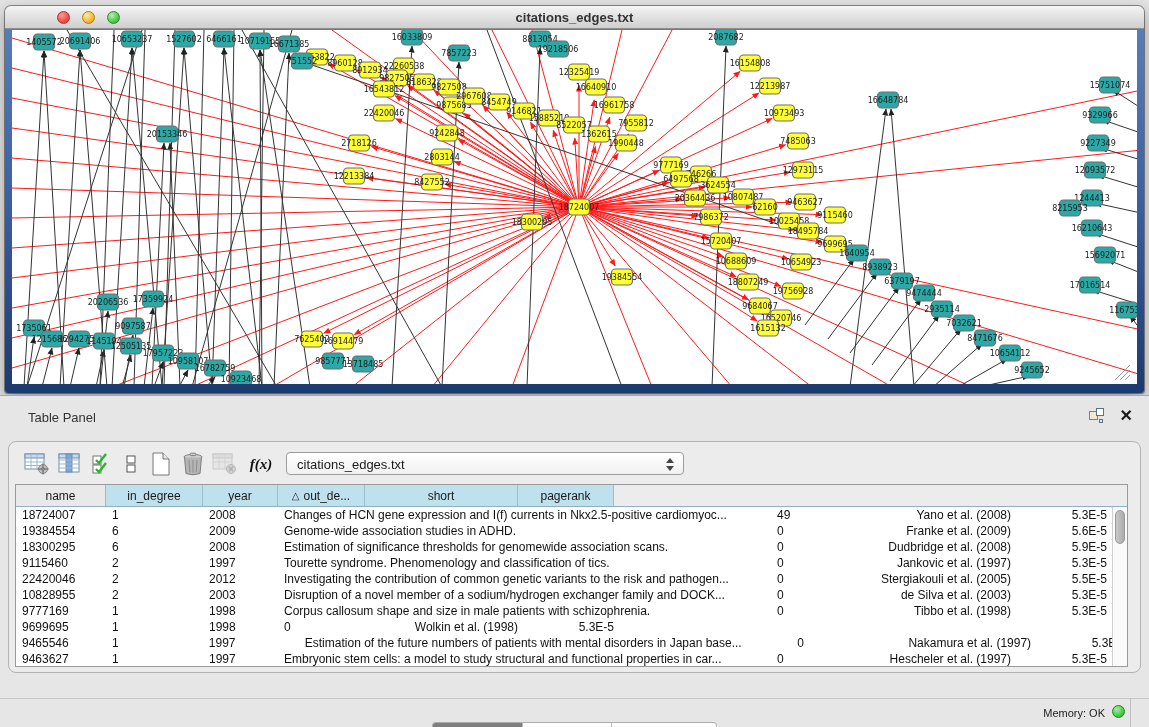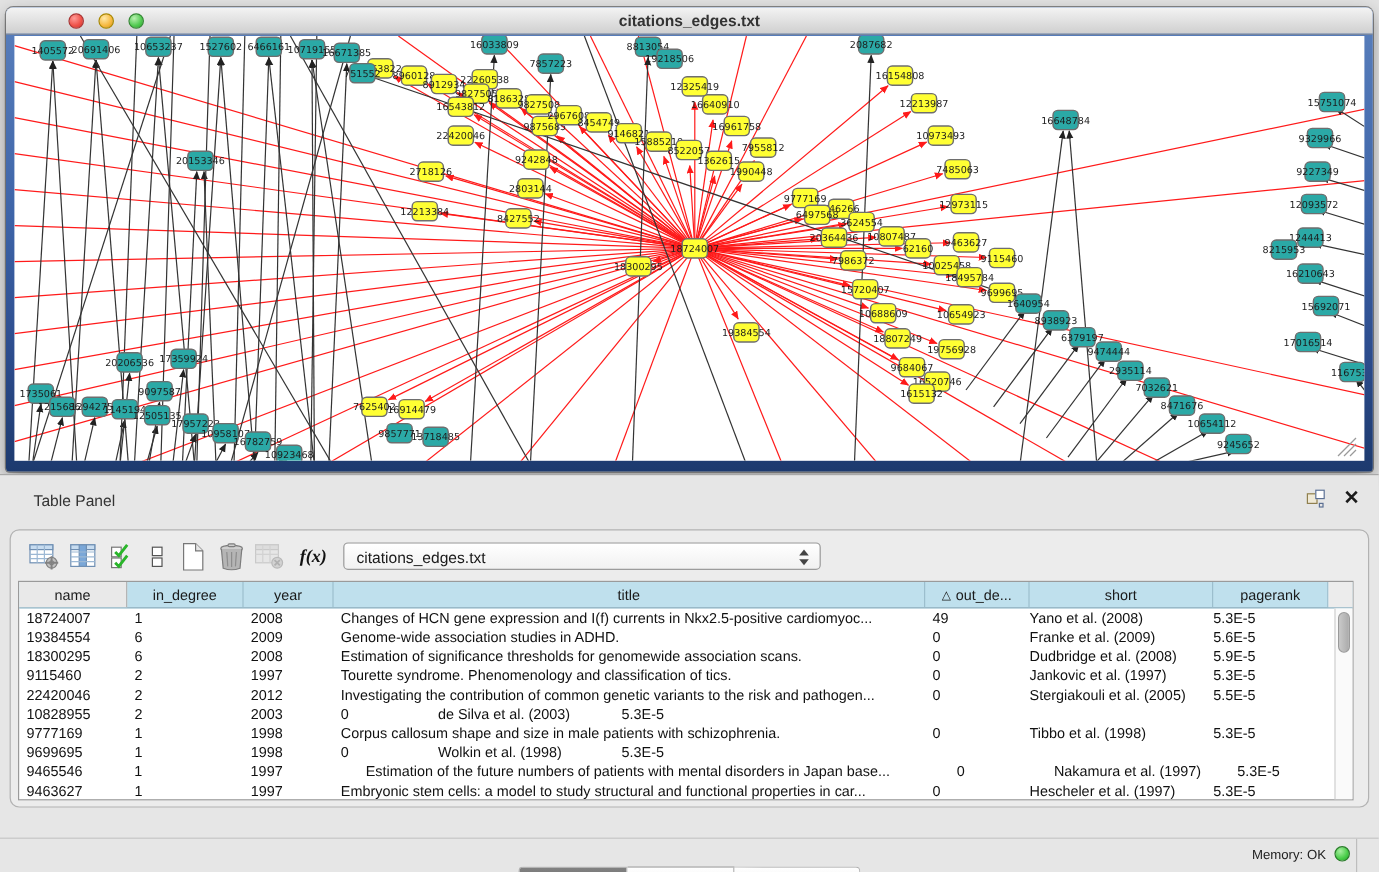--- a/index.html
+++ b/index.html
@@ -48,21 +48,21 @@
 
   .data-table { position:absolute; left:6px; top:42px; width:1113px; height:183px; background:#fff; border:1px solid #9a9a9a; font-size:12px; }
   .thead { display:flex; height:22px; background:#bfe0ed; border-bottom:1px solid #8fb0bf; }
   .th { display:flex; align-items:center; justify-content:center; border-right:1px solid #9cbecd; color:#1a1a1a; overflow:hidden; white-space:nowrap; }
   .th.first { background:#e9e9e9; border-right:1px solid #b5b5b5; }
   .th .sort-tri { font-size:10px; margin-right:4px; color:#222; }
   .th.scroll-head { background:#ececec; border-right:none; }
   .tbody { position:relative; height:160px; overflow:hidden; }
   .tr { display:flex; height:16px; line-height:16px; }
   .td { overflow:hidden; white-space:nowrap; padding:0 0 0 6px; color:#111; }
-  .td.center { text-align:left; padding:0; }
+  .td.center { text-align:right; padding:0; }
   .vscroll { position:absolute; right:0; top:22px; width:15px; bottom:0; background:#fafafa; border-left:1px solid #d0d0d0; }
   .vthumb { position:absolute; left:2px; top:3px; width:10px; height:34px; background:linear-gradient(90deg,#c9c9c9,#ababab); border-radius:6px; border:1px solid #9a9a9a; }
 
   .seg-tabs { position:absolute; left:0; right:0; top:280px; display:flex; justify-content:center; }
   .seg { height:21px; line-height:20px; padding:0 14px; font-size:12px; background:linear-gradient(#ffffff,#ebebeb);
     border-top:1px solid #ababab; border-bottom:1px solid #ababab; border-right:1px solid #b8b8b8; color:#222; }
   .seg.first { border-left:1px solid #ababab; border-radius:4px 0 0 4px; }
   .seg.last { border-radius:0 4px 4px 0; }
   .seg.active { background:linear-gradient(#828282,#656565); color:#f4f4f4; text-shadow:0 -1px 0 #444; }
 
@@ -768,21 +768,20 @@
             <span class="dn"></span>
           </span>
       </div>
     </div>
 
     <div class="data-table">
       <div class="thead" id="thead">
           <div class="th first" style="width: 90px;">name</div>
           <div class="th" style="width: 97px;">in_degree</div>
           <div class="th" style="width: 75px;">year</div>
-          <div class="th" style="width: 493px;">title</div>
           <div class="th" style="width: 87px;"><span class="sort-tri">△</span>out_de...</div>
           <div class="th" style="width: 153px;">short</div>
           <div class="th" style="width: 96px;">pagerank</div>
           <div class="th scroll-head" style="flex: 1 1 0%;"></div>
         </div>
       <div class="tbody" id="tbody">
           <div class="tr">
             <div class="td" style="width: 90px;">18724007</div>
             <div class="td" style="width: 97px;">1</div>
             <div class="td" style="width: 75px;">2008</div>
@@ -824,20 +823,21 @@
             <div class="td" style="width: 75px;">2012</div>
             <div class="td" style="width: 493px;">Investigating the contribution of common genetic variants to the risk and pathogen...</div>
             <div class="td" style="width: 87px;">0</div>
             <div class="td center" style="width: 153px;">Stergiakouli et al. (2005)</div>
             <div class="td center" style="width: 96px;">5.5E-5</div>
           </div>
           <div class="tr">
             <div class="td" style="width: 90px;">10828955</div>
             <div class="td" style="width: 97px;">2</div>
             <div class="td" style="width: 75px;">2003</div>
+            <div class="td" style="width: 493px;">Disruption of a novel member of a sodium/hydrogen exchanger family and DOCK...</div>
             <div class="td" style="width: 87px;">0</div>
             <div class="td center" style="width: 153px;">de Silva et al. (2003)</div>
             <div class="td center" style="width: 96px;">5.3E-5</div>
           </div>
           <div class="tr">
             <div class="td" style="width: 90px;">9777169</div>
             <div class="td" style="width: 97px;">1</div>
             <div class="td" style="width: 75px;">1998</div>
             <div class="td" style="width: 493px;">Corpus callosum shape and size in male patients with schizophrenia.</div>
             <div class="td" style="width: 87px;">0</div>

